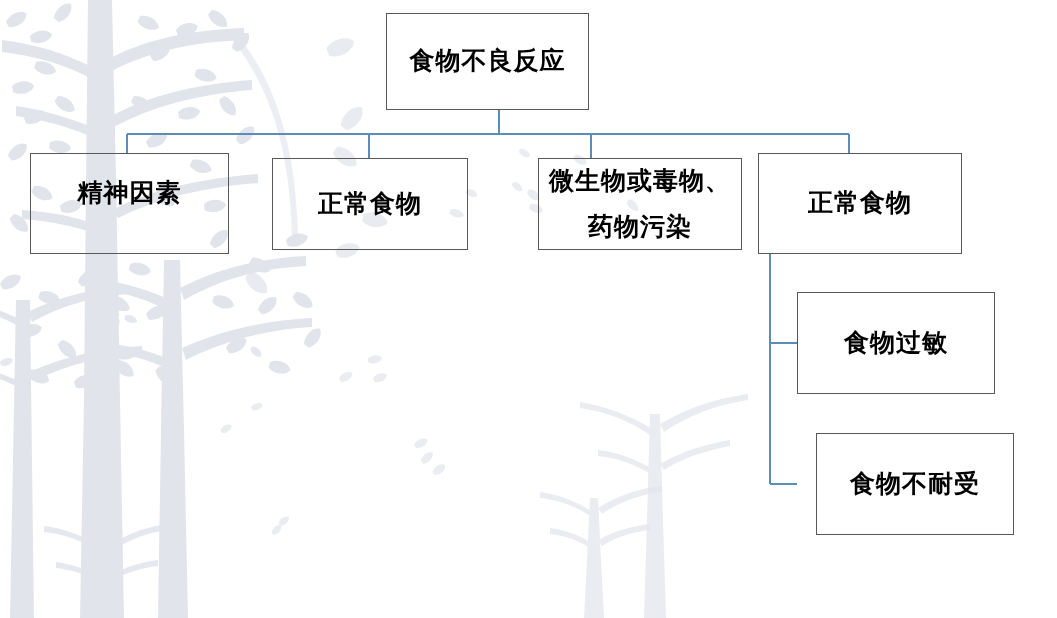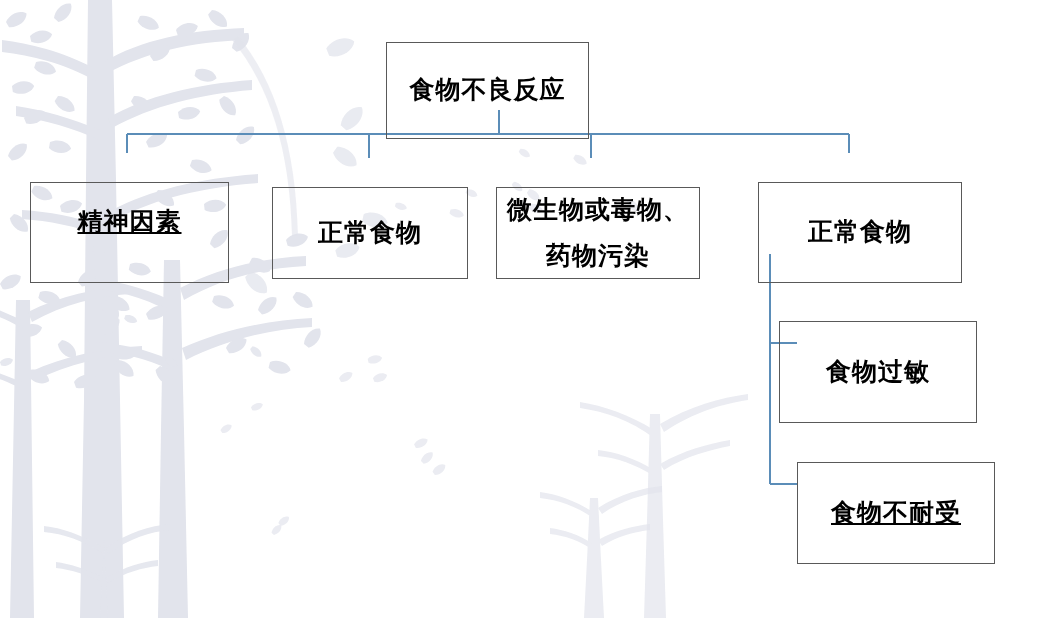--- a/index.html
+++ b/index.html
@@ -27,21 +27,20 @@
     z-index: 0;
     pointer-events: none;
   }
   
   #diagram {
     position: absolute;
     left: 0; top: 0;
     width: 1057px;
     height: 526px;
     z-index: 2;
-    margin-top: 29px;
   }
   #connectors {
     position: absolute;
     left: 0; top: 0;
     width: 1057px;
     height: 618px;
     z-index: 1;
     pointer-events: none;
   }
   .node {
@@ -244,39 +243,39 @@
       <line x1="770" y1="484" x2="797" y2="484"></line>
     </g>
   </svg>
 
   <div id="diagram">
 
     <div class="node" style="left:386px; top:13px; width:203px; height:97px;">
       <span class="line">食物不良反应</span>
     </div>
 
-    <div class="node two-line" style="left:30px; top:153px; width:199px; height:101px;text-decoration:underline;">
+    <div class="node two-line" style="left:30px; top:153px; width:199px; height:101px;">
       <span class="line">精神因素</span>
     </div>
 
     <div class="node" style="left:272px; top:158px; width:196px; height:92px;">
       <span class="line">正常食物</span>
     </div>
 
-    <div class="node two-line" style="left:496px; top:158px; width:204px; height:92px;">
+    <div class="node two-line" style="left:538px; top:158px; width:204px; height:92px;">
       <span class="line">微生物或毒物、</span>
       <span class="line">药物污染</span>
     </div>
 
     <div class="node" style="left:758px; top:153px; width:204px; height:101px;">
       <span class="line">正常食物</span>
     </div>
 
-    <div class="node" style="left:779px; top:292px; width:198px; height:102px;">
+    <div class="node" style="left:797px; top:292px; width:198px; height:102px;">
       <span class="line">食物过敏</span>
     </div>
 
-    <div class="node" style="left:797px; top:433px; width:198px; height:102px;text-decoration:underline;">
+    <div class="node" style="left:816px; top:433px; width:198px; height:102px;">
       <span class="line">食物不耐受</span>
     </div>
 
   </div>
 </div>
 
 </body></html>

